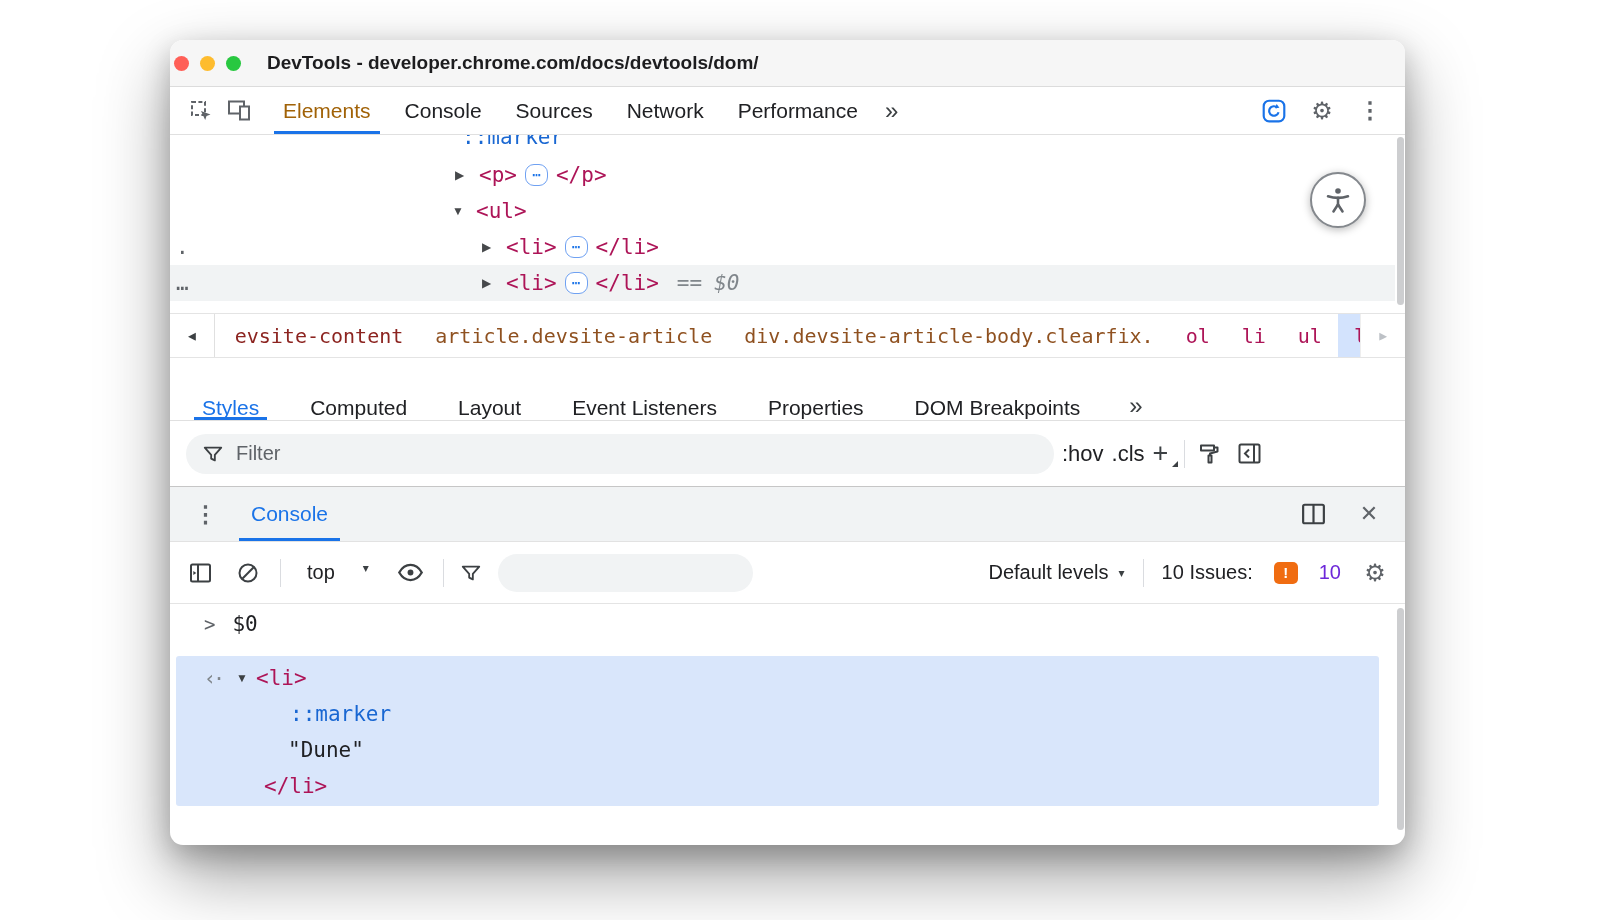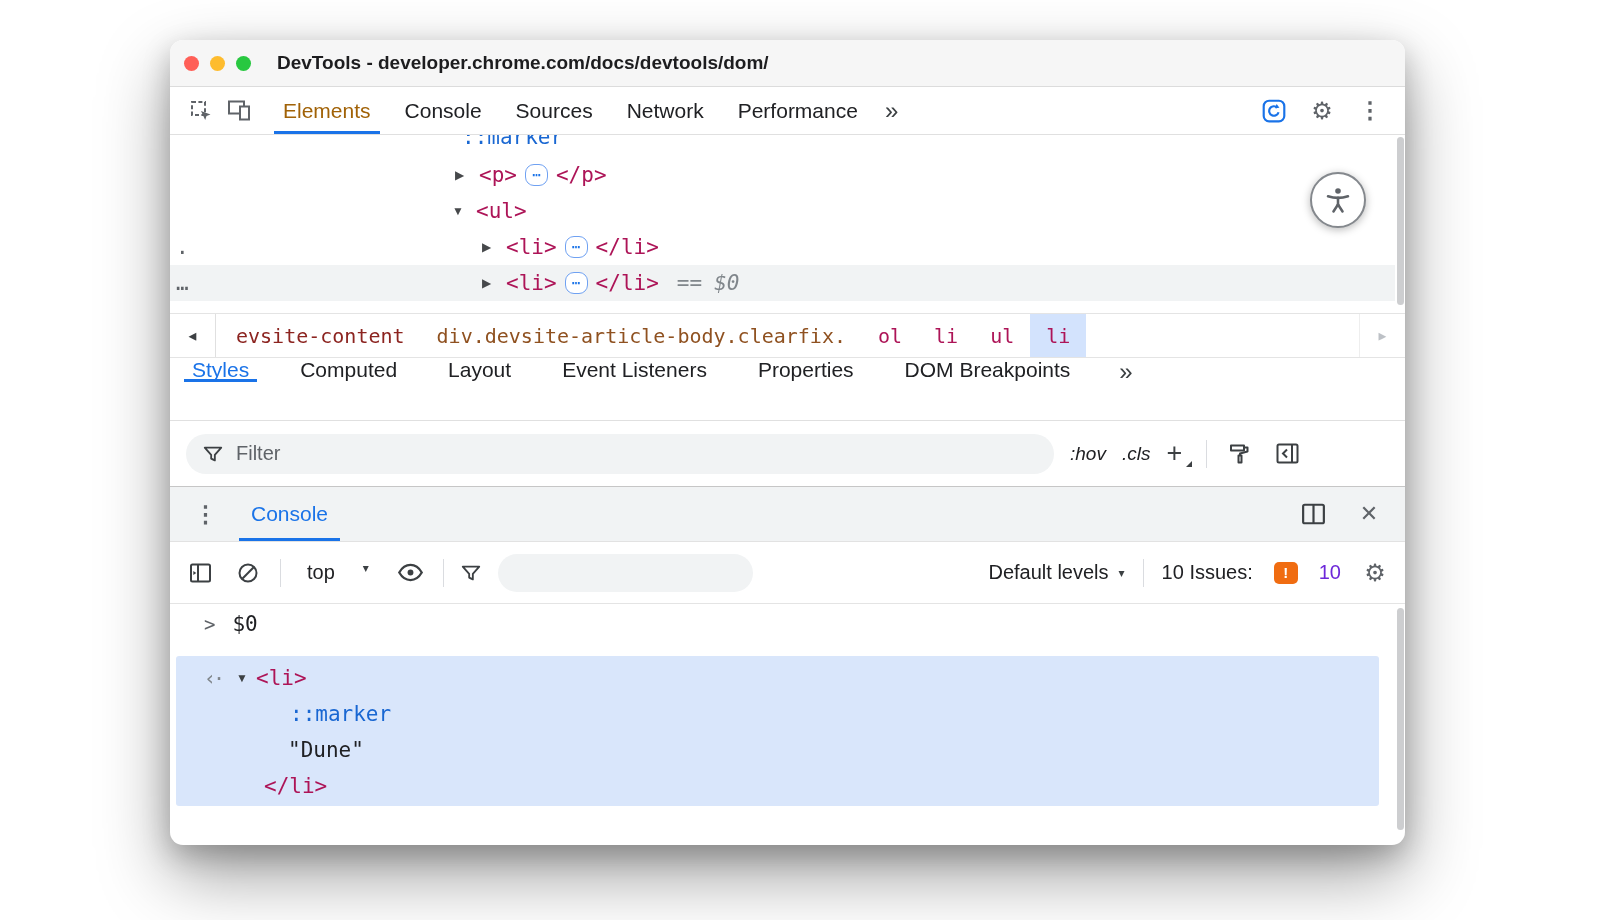--- a/index.html
+++ b/index.html
@@ -7,21 +7,21 @@
   .canvas { position:relative; width:1600px; height:920px; background:#fff; overflow:hidden; }
 
   .window {
     position:absolute; left:170px; top:40px; width:1235px; height:805px;
     background:#fff; border-radius:13px; overflow:hidden;
     box-shadow:0 30px 70px rgba(0,0,0,.38), 0 10px 28px rgba(0,0,0,.22);
     display:flex; flex-direction:column;
   }
 
   
-  .titlebar { flex:0 0 47px; background:#f6f6f6; border-bottom:1px solid #dcdcdc; display:flex; align-items:center; padding:0 14px; }
+  .titlebar { flex:0 0 47px; background:#f6f6f6; border-bottom:1px solid #dcdcdc; display:flex; align-items:center; padding:0 4px; }
   .lights { display:flex; gap:11px; margin-right:26px; }
   .light { width:15px; height:15px; border-radius:50%; }
   .light.red { background:#ff5f57; }
   .light.yellow { background:#febc2e; }
   .light.green { background:#28c840; }
   .win-title { font-size:19px; font-weight:700; color:#1d1d1f; white-space:nowrap; }
 
   
   .toolbar { flex:0 0 48px; border-bottom:1px solid #e0e0e0; display:flex; align-items:stretch; padding:0 12px; }
   .tool-icon { width:38px; display:flex; align-items:center; justify-content:center; color:#5f6368; }
@@ -60,32 +60,32 @@
   .crumb-nav { width:46px; display:flex; align-items:center; justify-content:center; font-size:13px; color:#3c4043; border-right:1px solid #e0e0e0; }
   .crumb-nav.fwd { border-right:none; border-left:1px solid #eee; color:#bdc1c6; margin-left:auto; }
   .crumb-list { display:flex; align-items:stretch; padding-left:4px; overflow:hidden; white-space:nowrap; }
   .crumb { display:flex; align-items:center; padding:0 16px; }
   .crumb-red { color:#8c2420; }
   .crumb-brown { color:#8f5120; }
   .crumb-tag { color:#ad1457; }
   .crumb-sel { background:#d3e3fd; color:#ad1457; }
 
   
-  .styles-tabs { flex:0 0 63px; border-bottom:1px solid #e0e0e0; display:flex; align-items:flex-start; padding-left:20px; font-size:21px; color:#202124; }
+  .styles-tabs { flex:0 0 63px; border-bottom:1px solid #e0e0e0; display:flex; align-items:flex-end; padding-left:30px; font-size:21px; color:#202124; }
   .stab { display:flex; align-items:center; padding:0 2px; margin-right:47px; position:relative; }
   .stab.active { color:#1a73e8; }
   .stab.active::after { content:""; position:absolute; left:-6px; right:-6px; bottom:0; height:3px; background:#1a73e8; }
   .stab-more { display:flex; align-items:center; font-size:24px; color:#3c4043; margin-right:18px; }
 
   
-  .filter-row { flex:0 0 65px; display:flex; align-items:center; padding:0 16px; gap:16px; }
+  .filter-row { flex:0 0 65px; display:flex; align-items:center; padding:0 16px; gap:8px; }
   .filter-pill { flex:0 0 868px; height:40px; border-radius:20px; background:#f1f3f4; display:flex; align-items:center; padding:0 16px; gap:12px; color:#5f6368; }
   .filter-input { border:none; background:transparent; outline:none; font-size:20px; color:#202124; flex:1; font-family:"Liberation Sans",sans-serif; }
   .filter-input::placeholder { color:#5f6368; }
-  .txt-btn { font-size:19px; color:#202124;font-style:italic; }
+  .txt-btn { font-size:22px; color:#202124; }
   .plus-btn { font-size:27px; color:#3c4043; position:relative; line-height:1; padding-right:8px; }
   .plus-btn::after { content:""; position:absolute; right:-2px; bottom:0; width:0; height:0; border-left:6px solid transparent; border-bottom:6px solid #3c4043; }
   .vdivider { width:1px; height:28px; background:#dadce0; }
 
   
   .console-header { flex:0 0 56px; background:#f1f3f4; border-top:1px solid #c6c6c6; border-bottom:1px solid #e2e2e2; display:flex; align-items:stretch; padding:0 12px; }
   .kebab { display:flex; align-items:center; padding:0 12px; }
   .console-tab { display:flex; align-items:center; padding:0 22px; color:#1a73e8; font-size:21px; position:relative; }
   .console-tab::after { content:""; position:absolute; left:10px; right:10px; bottom:0; height:3px; background:#1a73e8; }
   .console-header-right { margin-left:auto; display:flex; align-items:center; gap:24px; color:#5f6368; padding-right:8px; }
@@ -227,20 +227,21 @@
 
       <div class="vscroll">
         <div class="thumb" style="top:2px;height:168px;"></div>
       </div>
     </div>
 
     <div class="breadcrumb">
       <div class="crumb-nav">◀</div>
       <div class="crumb-list">
         <div class="crumb crumb-red">evsite-content</div>
+        <div class="crumb crumb-brown">article.devsite-article</div>
         <div class="crumb crumb-brown">div.devsite-article-body.clearfix.</div>
         <div class="crumb crumb-tag">ol</div>
         <div class="crumb crumb-tag">li</div>
         <div class="crumb crumb-tag">ul</div>
         <div class="crumb crumb-sel">li</div>
       </div>
       <div class="crumb-nav fwd">▶</div>
     </div>
 
     <div class="styles-tabs">

